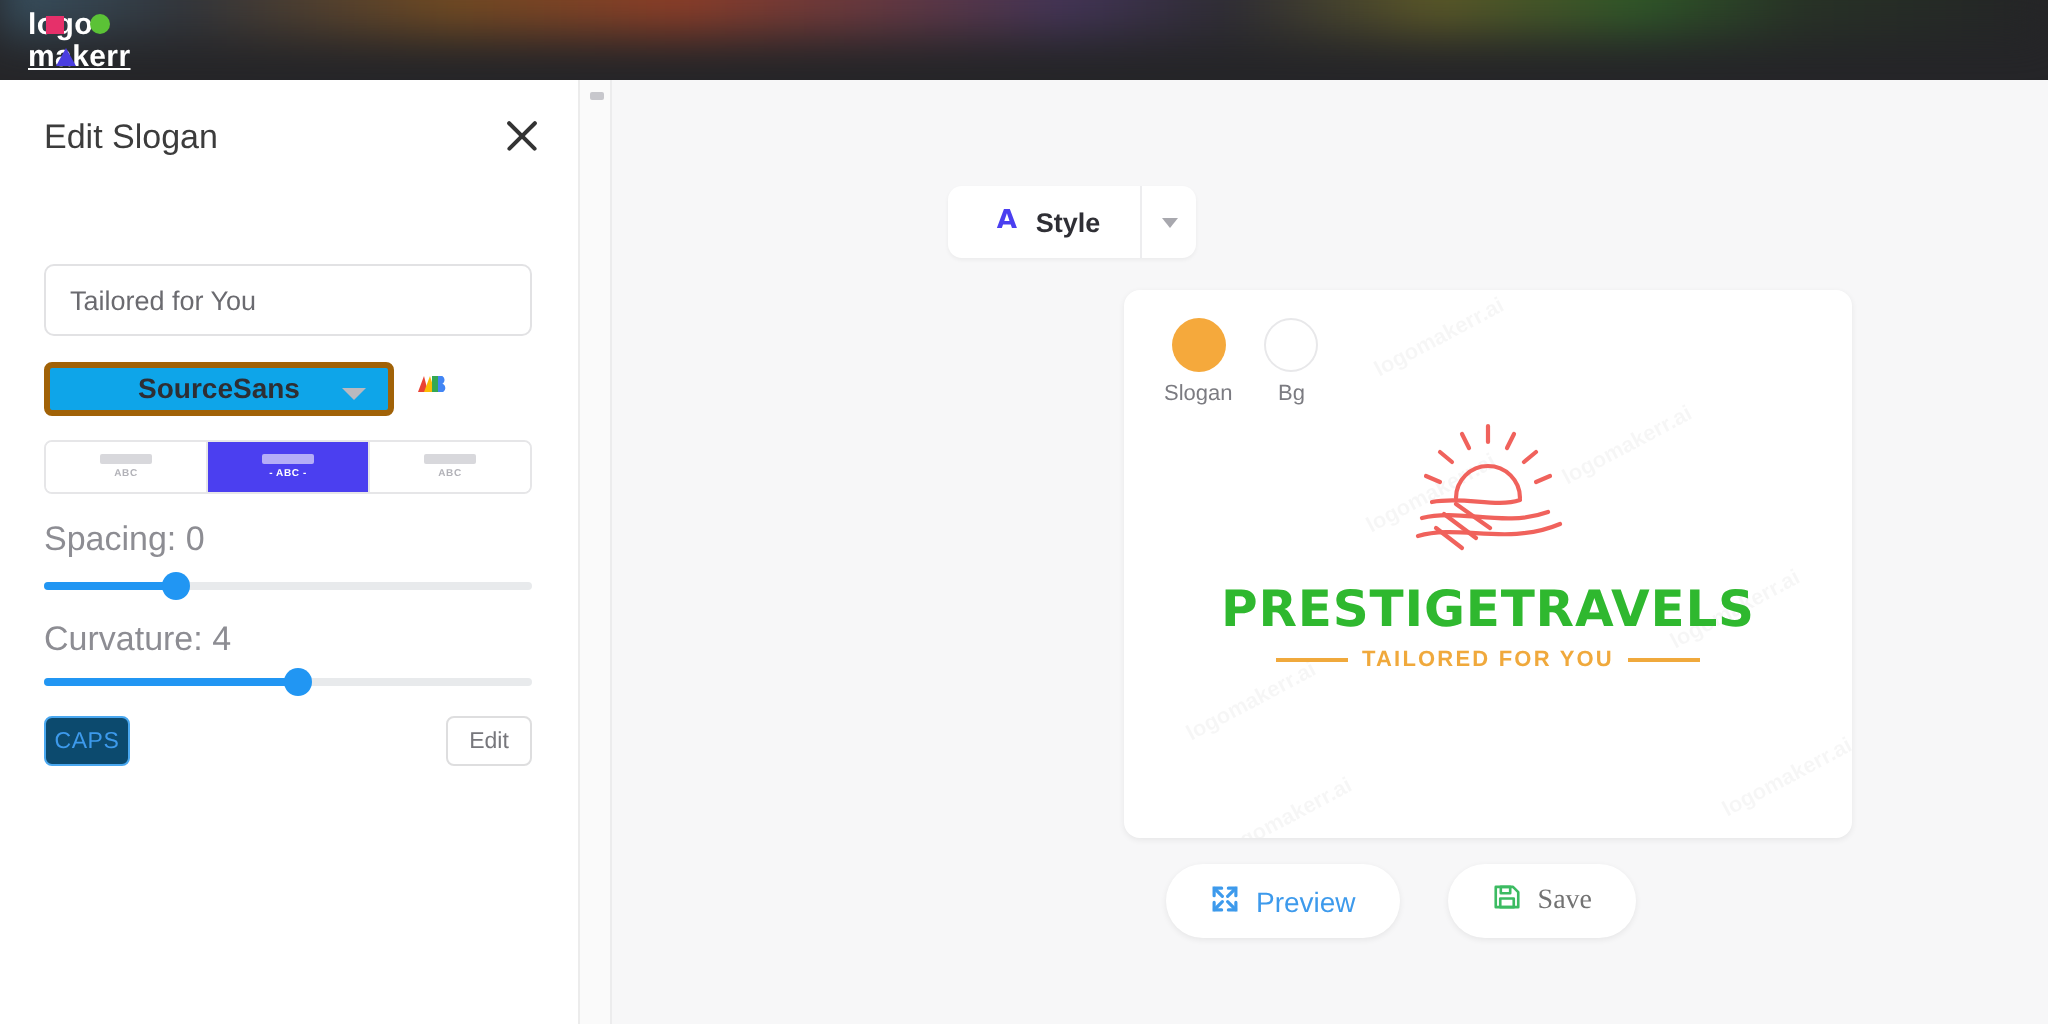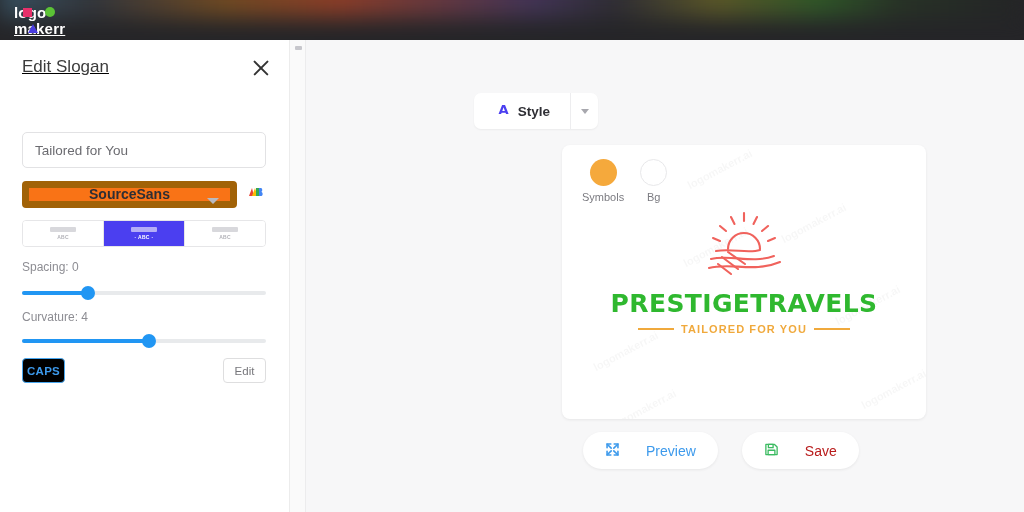--- a/index.html
+++ b/index.html
@@ -48,21 +48,21 @@
     border-bottom:9px solid #4a3de0; position:relative; top:1px;
   }
 
   
   #leftpanel{
     position:absolute; left:0; top:40px; width:290px; height:472px;
     background:#ffffff; border-right:1px solid #ececec;
   }
   #panel-header{
     position:absolute; left:22px; top:17px; width:250px;
-    display:flex; align-items:flex-start; justify-content:space-between;text-decoration:underline;
+    display:flex; align-items:flex-end; justify-content:space-between;
   }
   #panel-title{ font-size:17px; color:#3c3c3c; }
   #close-btn{
     width:22px;height:22px;cursor:pointer;position:relative;
   }
   #close-btn::before,#close-btn::after{
     content:""; position:absolute; left:1px; top:10px;
     width:20px;height:1.8px;background:#333; border-radius:1px;
   }
   #close-btn::before{ transform:rotate(45deg); }
@@ -70,23 +70,23 @@
 
   #slogan-input{
     position:absolute; left:22px; top:92px; width:244px; height:36px;
     border:1px solid #e2e2e4; border-radius:5px;
     padding:0 12px; font-size:13.5px; color:#6b6b70;
     font-family:"Liberation Sans", sans-serif; background:#fff; outline:none;
   }
 
   #font-row{ position:absolute; left:22px; top:140px; width:250px; height:28px; display:flex; align-items:center; }
   #font-select{
-    width:215px;height:27px;border:7px solid #a16207;border-radius:4px;
+    width:175px;height:27px;border:3px solid #a16207;border-radius:4px;
     display:flex;align-items:center;justify-content:center;position:relative;
-    background:#f97316; cursor:pointer;
+    background:#0ea5e9; cursor:pointer;
   }
   #font-name{ font-size:14px; color:#2e2e33; font-weight:700; }
   #font-caret{
     position:absolute; right:11px; top:10px;
     width:0;height:0;border-left:6px solid transparent;border-right:6px solid transparent;
     border-top:6px solid #b9b9bf;
   }
   #gfonts-icon{ width:18px;height:18px;margin-left:10px;position:relative;cursor:pointer; }
 
   #layout-row{
@@ -97,40 +97,40 @@
     flex:1; display:flex; flex-direction:column; align-items:center; justify-content:center;
     background:#fff; cursor:pointer; border-right:1px solid #e6e6e8; gap:2px;
   }
   .layout-opt:last-child{ border-right:none; }
   .layout-opt.active{ background:#4b3ff0; }
   .lo-bar{ width:26px;height:5px;background:#d8d8dc;border-radius:1px; }
   .layout-opt.active .lo-bar{ background:#b4adf7; }
   .lo-txt{ font-size:5px;color:#b2b2b8;letter-spacing:.3px;font-weight:700; }
   .layout-opt.active .lo-txt{ color:#ffffff; }
 
-  .slider-label{ position:absolute; left:22px; font-size:12px; color:#8d8d93; }
+  .slider-label{ position:absolute; left:22px; font-size:17px; color:#8d8d93; }
   #spacing-label{ top:220px; }
   #curvature-label{ top:270px; }
   .slider-track{
     position:absolute; left:22px; width:244px; height:4px;
     background:#e8eaec; border-radius:3px;
   }
   #spacing-track{ top:251px; }
   #curvature-track{ top:299px; }
   .slider-fill{ position:absolute;left:0;top:0;height:4px;background:#2196f3;border-radius:3px; }
   .slider-thumb{
     position:absolute; top:-5px; width:14px;height:14px;border-radius:50%;
     background:#2196f3; cursor:pointer;
   }
 
   #caps-btn{
     position:absolute; left:22px; top:318px; width:43px;height:25px;
-    border:1px solid #4aa8f0; border-radius:4px; background:#000000;
+    border:1px solid #4aa8f0; border-radius:4px; background:#0c4a6e;
     display:flex;align-items:center;justify-content:center;
-    font-size:11.5px;color:#3d9aec;font-weight:700;letter-spacing:.3px;cursor:pointer;
+    font-size:11.5px;color:#3d9aec;font-weight:400;letter-spacing:.3px;cursor:pointer;
   }
   #reset-btn{
     position:absolute; left:223px; top:318px; width:43px;height:25px;
     border:1px solid #dededf; border-radius:4px; background:#fff;
     display:flex;align-items:center;justify-content:center;
     font-size:11.5px;color:#77777c;cursor:pointer;
   }
 
   
   #divider{
@@ -191,26 +191,26 @@
     font-family:"DejaVu Sans", sans-serif;
   }
   #tagline-row{ display:flex;align-items:center;justify-content:center;gap:7px;margin-top:5px; }
   .tag-line{ width:36px;height:1.6px;background:#f0a93c; }
   #tagline{ font-size:11px;font-weight:700;color:#f0a93c;letter-spacing:1.1px; }
 
   
   #actions{ position:absolute; left:277px; top:392px; display:flex; gap:24px; }
   .act-btn{
     height:37px; background:#fff; border-radius:19px;
-    display:flex;align-items:center;justify-content:center;gap:26px;
+    display:flex;align-items:center;justify-content:center;gap:8px;
     box-shadow:0 1px 3px rgba(0,0,0,.07); cursor:pointer;
     font-size:14px; font-weight:400; padding:0 22px;
   }
   #act-preview{ color:#3d9aec; }
-  #act-save{ color:#b91c1c; }
+  #act-save{ color:#737373;font-family:Liberation Serif, serif; }
   #act-buy{ color:#f5763a; }
 </style>
 </head>
 <body>
 
 <div id="topbar">
   <div id="topbar-gradient"></div>
   <div id="logo">
     <div class="row">
       <span>logo</span>
@@ -309,21 +309,21 @@
     <span class="wm" style="left:118px;top:96px">logomakerr.ai</span>
     <span class="wm" style="left:122px;top:18px">logomakerr.ai</span>
     <span class="wm" style="left:216px;top:72px">logomakerr.ai</span>
     <span class="wm" style="left:270px;top:154px">logomakerr.ai</span>
     <span class="wm" style="left:296px;top:238px">logomakerr.ai</span>
     <span class="wm" style="left:46px;top:258px">logomakerr.ai</span>
 
     <div id="swatches">
       <div class="sw-item">
         <span class="sw-dot" style="background:#F5A93C"></span>
-        <span class="sw-label">Symbols</span>
+        <span class="sw-label">Slogan</span>
       </div>
       <div class="sw-item">
         <span class="sw-dot" style="background:#FFFFFF;border:1px solid #e8e8ea"></span>
         <span class="sw-label">Bg</span>
       </div>
     </div>
 
     <div id="logo-art">
       <span>
         <svg width="92" height="78" viewBox="0 0 92 78" fill="none" stroke="#F0625C" stroke-width="2.1" stroke-linecap="round">

